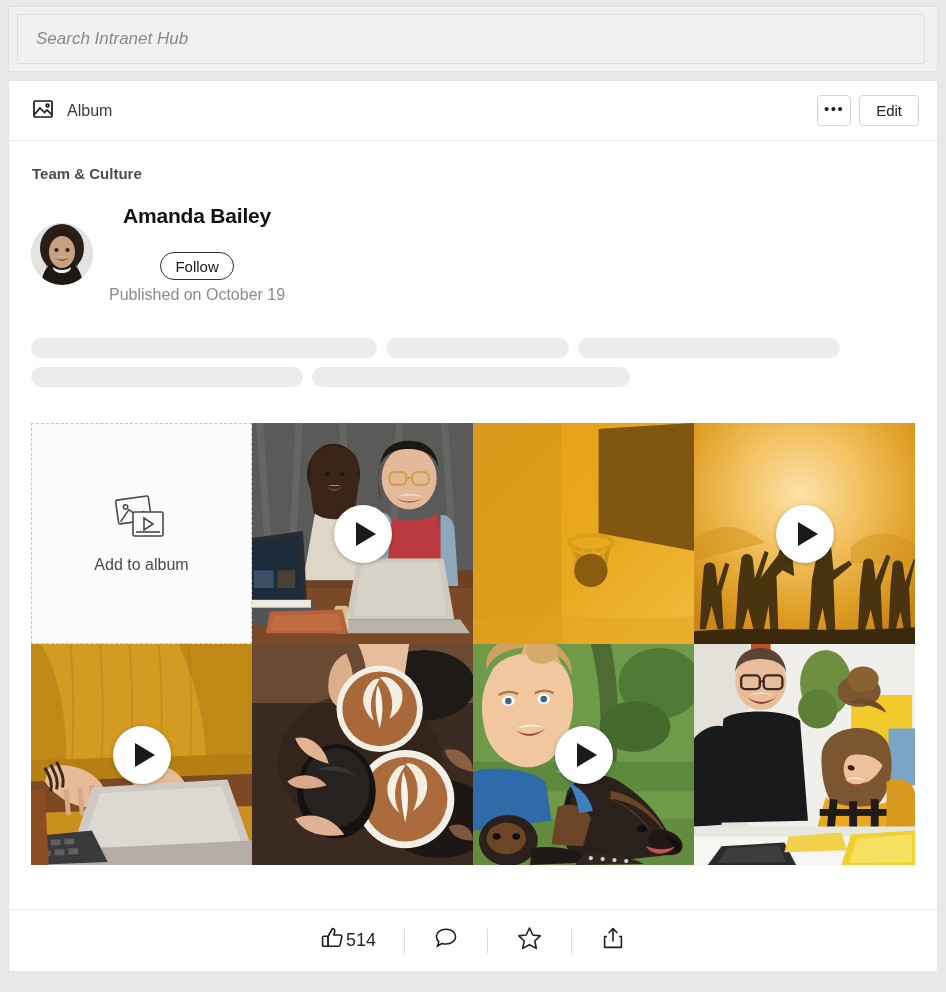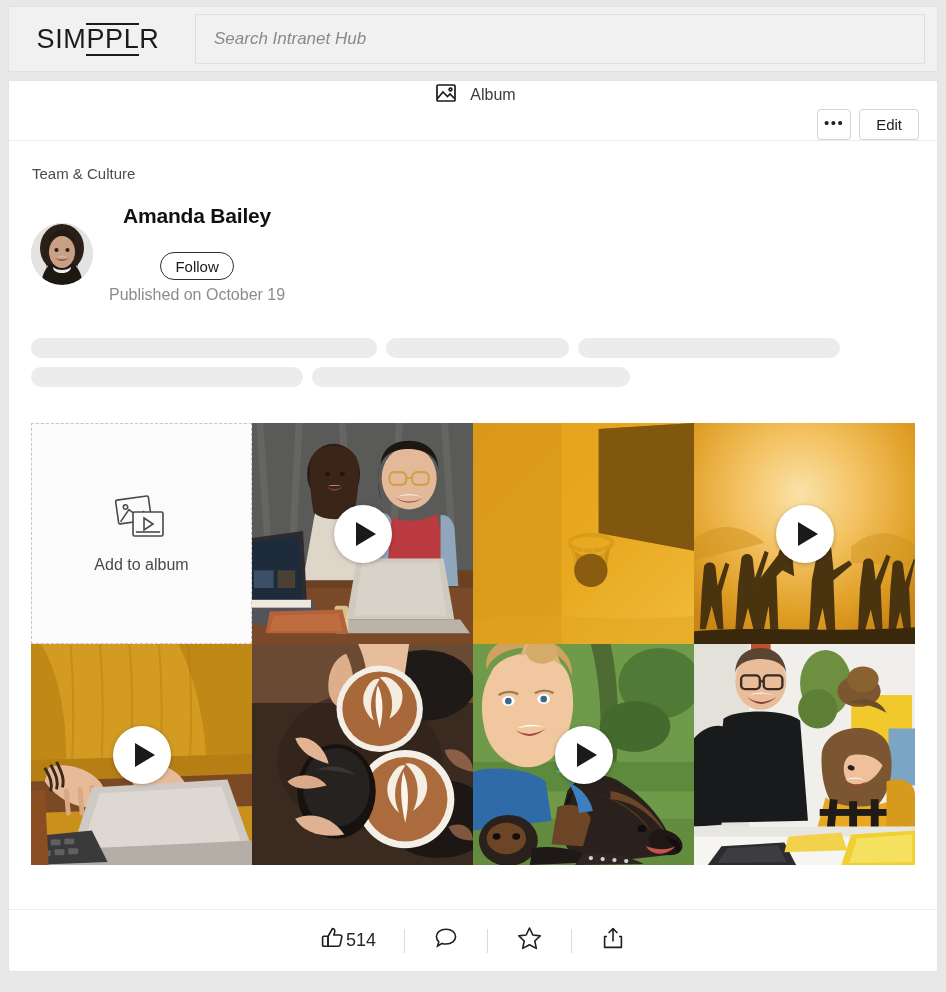--- a/index.html
+++ b/index.html
@@ -70,21 +70,20 @@
     border: 1px solid #e4e4e4;
     border-radius: 2px;
   }
 
   .card-header {
     height: 60px;
     border-bottom: 1px solid #ececec;
     display: flex;
     align-items: center;
     padding: 0 18px 0 22px;
-    flex-direction: column;
   }
   .card-header .type {
     display: flex;
     align-items: center;
     gap: 12px;
     font-size: 16px;
     color: #3c3c3c;
   }
   .header-actions { margin-left: auto; display: flex; gap: 8px; align-items: center; }
   .btn {
@@ -98,21 +97,21 @@
     height: 31px;
     display: flex;
     align-items: center;
     justify-content: center;
   }
   .btn-more { width: 34px; letter-spacing: 1.5px; font-size: 15px; padding-bottom: 4px; }
   .btn-edit { padding: 0 16px; }
 
   .card-body { padding: 22px 22px 0 22px; }
 
-  .breadcrumb { font-size: 15px; color: #4c4c4c; margin: 2px 0 0 1px; }
+  .breadcrumb { font-size: 15px; color: #4c4c4c; margin: 2px 0 0 1px; font-weight: bold; }
 
   .author-row { display: flex; align-items: center; margin-top: 22px; }
   .avatar {
     width: 62px; height: 62px; border-radius: 50%;
     overflow: hidden; background: #dcdcdc; flex: none;
   }
   .author-meta { margin-left: 16px; }
   .author-name-row { display: flex; align-items: center; gap: 24px; flex-direction: column; }
   .author-name { font-size: 21px; font-weight: bold; color: #111; letter-spacing: -0.2px; }
   .btn-follow {
@@ -203,27 +202,20 @@
     font-size: 18px;
   }
   .divider { width: 1px; height: 24px; background: #dadada; }
 </style>
 </head>
 <body>
 
 <div class="page">
 
   <div class="topbar">
-    <div class="logo-wrap">
-      <span class="logo">
-          <span class="plain">SIM</span>
-          <span class="mark">PPL</span>
-          <span class="plain">R</span>
-        </span>
-    </div>
     <div class="search-box">
       <span>Search Intranet Hub</span>
     </div>
   </div>
 
   <div class="card">
 
     <div class="card-header">
       <div class="type">
         <span>

